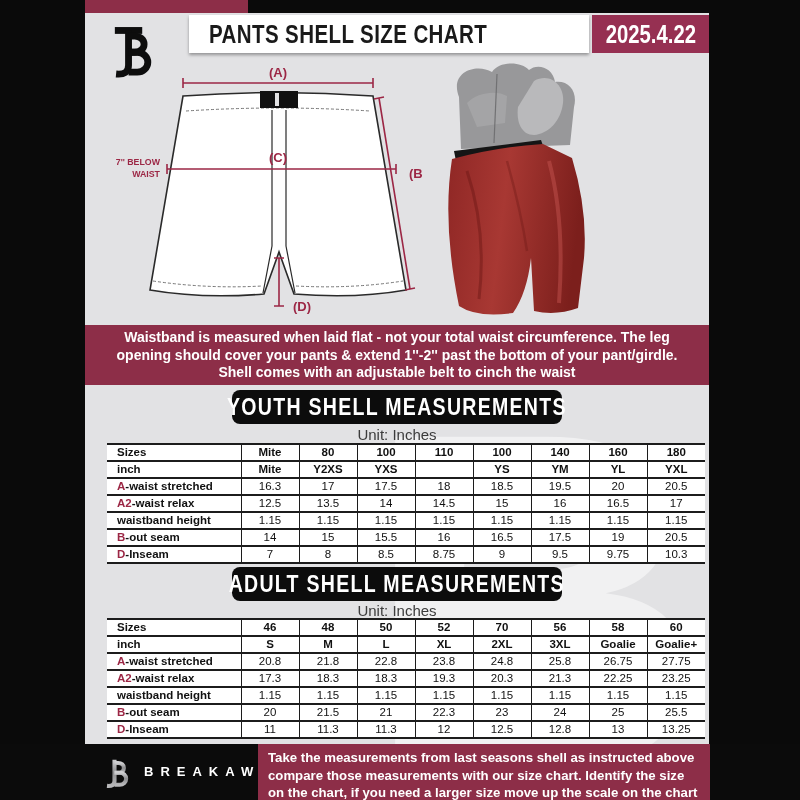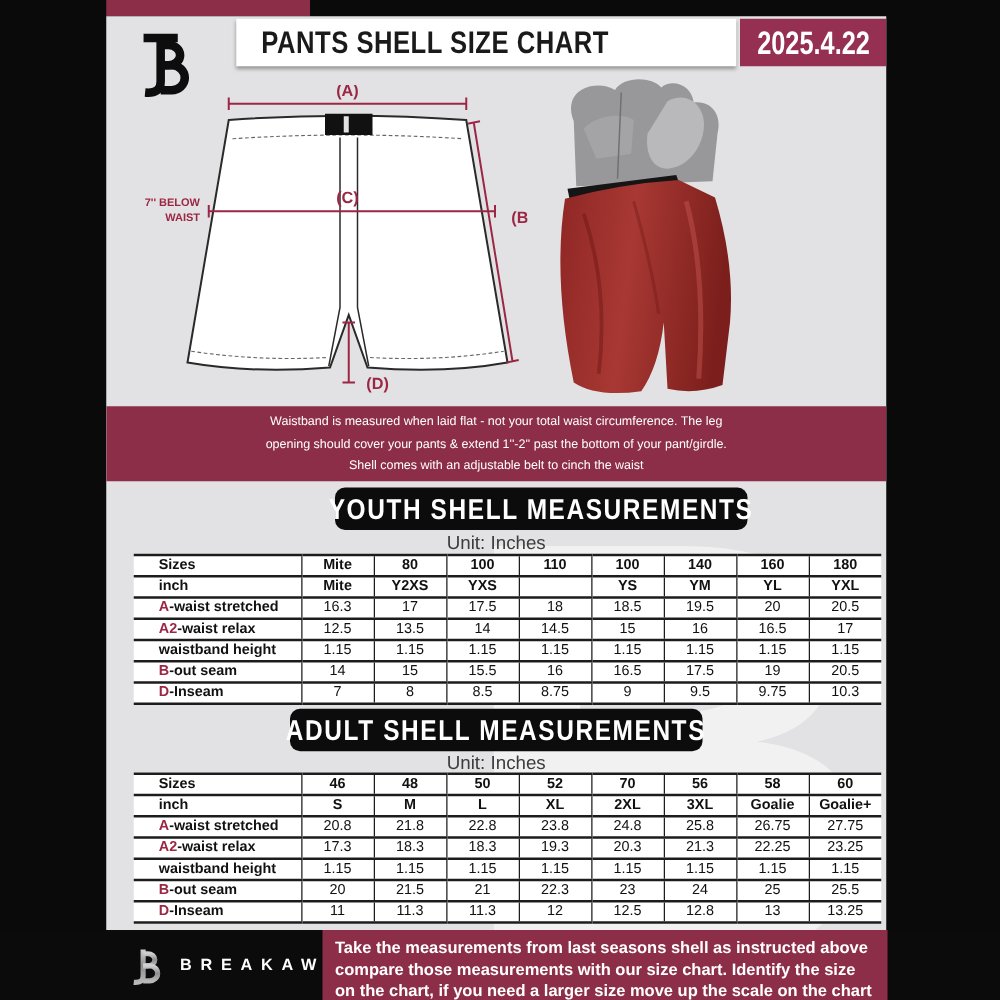--- a/index.html
+++ b/index.html
@@ -27,41 +27,41 @@
 
   
   .diagram-svg { position:absolute; left:27px; top:55px; z-index:1; }
   .pants-svg   { position:absolute; left:352px; top:48px; z-index:1; }
   .photo-note  { position:absolute; left:510px; top:82px; width:102px; font-size:9.5px; font-weight:bold;
                  color:#9c2745; line-height:12.5px; z-index:2; }
 
   
   .notice { position:absolute; left:0; top:312px; width:624px; height:60px; background:#8d2e48;
             text-align:center; padding-top:4px; z-index:1; }
-  .notice div { color:#fff; font-size:10px; font-weight:400; line-height:17.5px; white-space:nowrap; }
+  .notice div { color:#fff; font-size:14px; font-weight:700; line-height:17.5px; white-space:nowrap; }
 
   
   .section-banner { position:absolute; left:147px; width:330px; height:34px; background:#0c0c0c;
                     border-radius:8px; display:flex; align-items:center; justify-content:center; z-index:1; }
   .section-banner .t { color:#fff; font-size:23px; font-weight:800; letter-spacing:1.5px;
                        transform:scaleX(.85); white-space:nowrap; }
-  #youth-banner { top:377px;margin-left:36px; } #adult-banner { top:554px; }
+  #youth-banner { top:377px; } #adult-banner { top:554px; }
   .unit { position:absolute; left:0; width:624px; text-align:center; font-size:15px; color:#3c3c3c; z-index:1; }
   #unit-youth { top:413px; } #unit-adult { top:589px; }
 
   
   table.meas { position:absolute; left:22px; width:598px; border-collapse:collapse; background:#fff;
                table-layout:fixed; z-index:1; }
   #youth-table { top:430px; } #adult-table { top:605px; }
   col.c0 { width:134px; } col.cn { width:58px; }
   table.meas td { border-left:1.5px solid #1c1c1c; border-right:1.5px solid #1c1c1c;
                   border-top:2px solid #1c1c1c; border-bottom:2px solid #1c1c1c;
                   height:13px; line-height:13px; padding:1px 0; font-size:11.5px; color:#111;
                   text-align:center; font-weight:400; overflow:hidden; white-space:nowrap; }
-  table.meas td:first-child { border-left:none; text-align:left; padding-left:20px; font-weight:bold; }
+  table.meas td:first-child { border-left:none; text-align:left; padding-left:10px; font-weight:bold; }
   table.meas td:last-child { border-right:none; }
   table.meas td.hdr { font-weight:bold; }
   table.meas .pfx { color:#9c2745; font-weight:bold; }
 
   
   .footer { position:absolute; left:0; top:744px; width:800px; height:56px; background:#0b0b0b; }
   .footer-logo { position:absolute; left:104px; top:11px; }
   .brand { position:absolute; left:144px; top:20px; color:#fff; font-size:13px; font-weight:bold;
            letter-spacing:7px; white-space:nowrap; }
   .footer-note { position:absolute; left:258px; top:0; width:452px; height:56px; background:#8d2e48;

